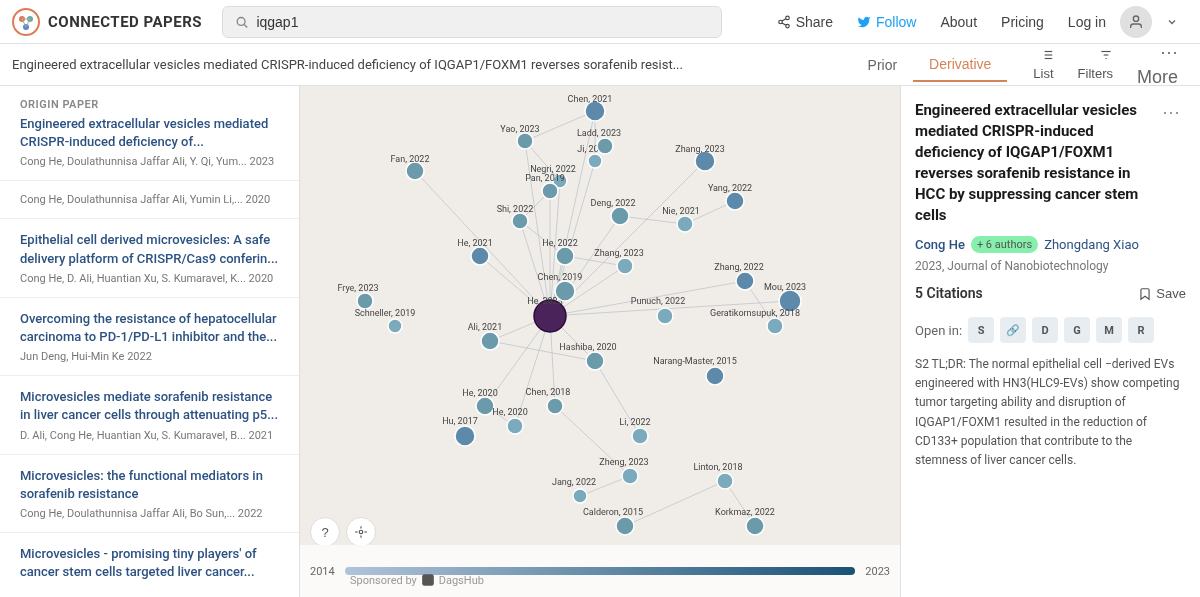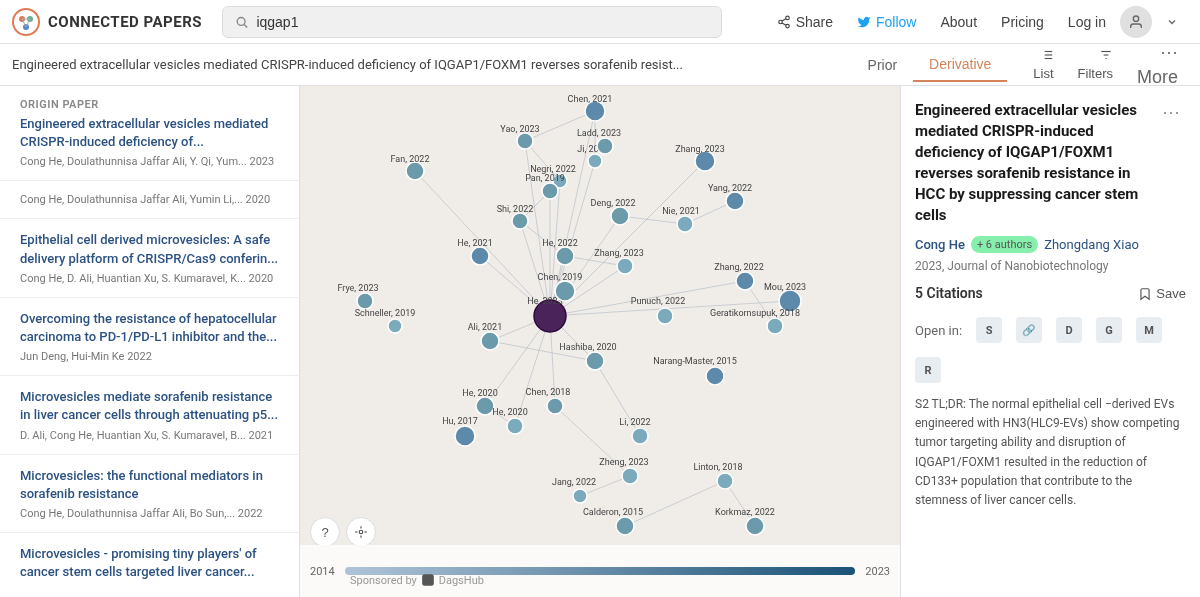--- a/index.html
+++ b/index.html
@@ -95,21 +95,21 @@
     .right-panel { width: 300px; background: #fff; border-left: 1px solid #e0e0e0; overflow-y: auto; flex-shrink: 0; padding: 14px; }
     .paper-detail-title { font-size: 16px; font-weight: 700; color: #1a1a1a; line-height: 1.4; margin-bottom: 10px; }
     .paper-detail-authors { display: flex; align-items: center; gap: 6px; margin-bottom: 6px; flex-wrap: wrap; }
     .author-name { font-size: 13px; color: #2c5282; font-weight: 500; }
     .author-more { font-size: 11px; color: #555; background: #86efac; padding: 2px 6px; border-radius: 10px; }
     .author-link { font-size: 13px; color: #2c5282; }
     .paper-detail-meta { font-size: 12px; color: #777; margin-bottom: 12px; }
     .citations-row { display: flex; align-items: center; justify-content: space-between; margin-bottom: 16px; gap: 28px; }
     .citations-count { font-size: 14px; font-weight: 600; color: #333; }
     .save-btn { display: flex; align-items: flex-end; gap: 4px; font-size: 13px; color: #555; cursor: pointer; border: none; background: transparent; }
-    .open-in-row { display: flex; align-items: center; gap: 14px; margin-bottom: 12px; flex-wrap: wrap; text-align: right; }
+    .open-in-row { display: flex; align-items: center; gap: 6px; margin-bottom: 12px; flex-wrap: wrap; text-align: right; }
     .open-in-label { font-size: 13px; color: #666; }
     .open-in-icon { width: 26px; height: 26px; border-radius: 4px; background: #e8edf2; display: flex; align-items: center; justify-content: center; cursor: pointer; font-size: 11px; font-weight: 700; color: #555; }
     .abstract-text { font-size: 12px; color: #555; line-height: 1.6; }
     .more-options-btn { background: transparent; border: none; cursor: pointer; font-size: 18px; color: #888; padding: 2px 6px; }
 
     
     .node { cursor: pointer; }
     .node circle { stroke-width: 1.5; }
 
     

